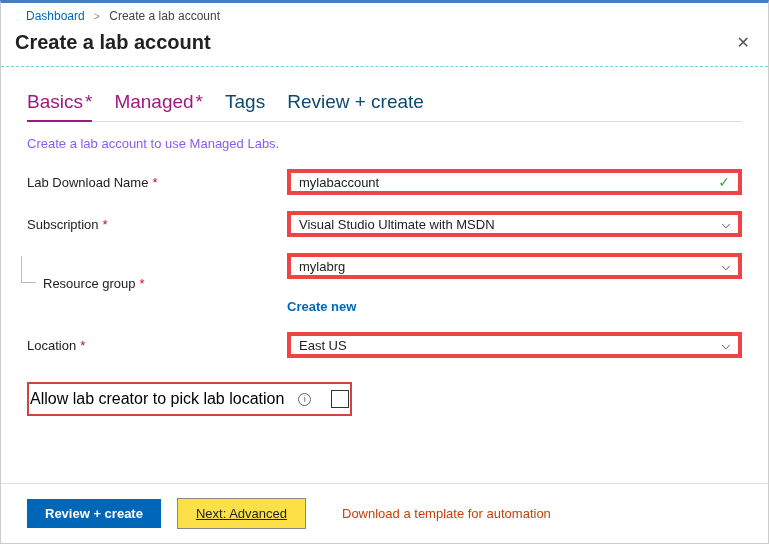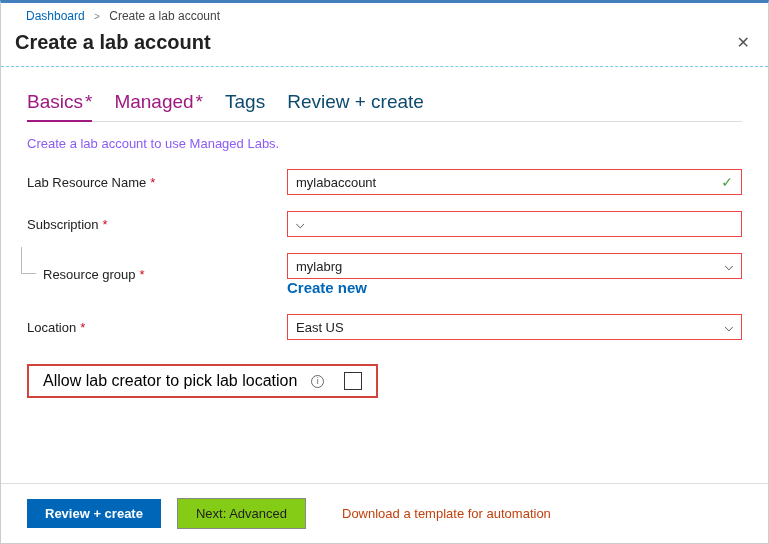--- a/index.html
+++ b/index.html
@@ -16,32 +16,32 @@
 .tabs { display: flex; gap: 22px; border-bottom: 1px solid #ddd; margin-bottom: 14px; font-size: 19px; }
 .tab { padding: 6px 0 8px; cursor: pointer; color: #0c4a6e; position: relative; }
 .tab.active { color: #9e1981; }
 .tab.active::after { content:""; position:absolute; left:0; right:0; bottom:-1px; height:2px; background:#9e1981; }
 .tab .req { color: #9e1981; margin-left: 2px; }
 .intro { font-size: 13px; color: #8b5cf6; margin-bottom: 18px; }
 .row { display: flex; align-items: center; margin-bottom: 16px; font-size: 13px; }
 .label-col { width: 260px; color: #222; display: flex; align-items: center; }
 .label-col .star { color: #c80a1e; margin-left: 4px; }
 .field-col { flex: 1; }
-.text-input, .select-box { width: 100%; height: 26px; border: 1px solid #ef4444; padding: 12px 8px; font-size: 13px; color: #222; background: #fff; display: flex; align-items: center; justify-content: space-between; }
+.text-input, .select-box { width: 100%; height: 26px; border: 4px solid #ef4444; padding: 3px 8px; font-size: 13px; color: #222; background: #fff; display: flex; align-items: center; justify-content: space-between; }
 .text-input .check { color: #3aa03a; font-size: 14px; }
 .select-box .chev { font-size: 11px; color: #333; }
 .indent { margin-left: 16px; position: relative; }
 .indent::before { content:""; position:absolute; left:-22px; top:-20px; width:14px; height:26px; border-left:1px solid #bbb; border-bottom:1px solid #bbb; }
-.create-new { color:#0067b8; font-size:15px; margin-top:0; cursor:pointer; display:inline-block; font-weight:600; }
-.highlight-row { border:2px solid #d0443b; padding:6px 14px; margin-top:8px; display:inline-flex; align-items:center; gap:8px; }
+.create-new { color:#0067b8; font-size:13px; margin-top:20px; cursor:pointer; display:inline-block; font-weight:600; }
+.highlight-row { border:2px solid #d0443b; padding:6px 1px; margin-top:8px; display:inline-flex; align-items:center; gap:8px; }
 .info-icon { width:13px; height:13px; border:1px solid #666; border-radius:50%; display:inline-flex; align-items:center; justify-content:center; font-size:9px; color:#666; margin-left:6px; }
 .checkbox { width:18px; height:18px; border:1px solid #333; background:#fff; margin-left:12px; cursor:pointer; }
 .footer { position:absolute; bottom:0; left:0; right:0; border-top:1px solid #ddd; padding:14px 26px; display:flex; align-items:center; gap:16px; }
 .btn-primary { background:#0067b8; color:#fff; border:none; padding:7px 18px; font-size:13px; font-weight:600; cursor:pointer; }
-.btn-secondary { background:#84cc16; color:#222; border:1px solid #888; padding:7px 18px; font-size:13px; cursor:pointer; }
+.btn-secondary { background:#fde047; color:#222; border:1px solid #888; padding:7px 18px; font-size:13px; cursor:pointer;text-decoration:underline; }
 .footer-link { color:#c2410c; font-size:13px; margin-left:20px; cursor:pointer; }
 </style>
 </head>
 <body>
 
 <div class="breadcrumb">
   <a>Dashboard</a>
   <span class="chevron">&gt;</span>
   <span class="current">Create a lab account</span>
 </div>
@@ -58,38 +58,39 @@
     <div class="tab active"><span>Basics</span><span class="req">*</span></div>
     <div class="tab" style="color:#9e1981;"><span>Managed</span><span class="req">*</span></div>
     <div class="tab">Tags</div>
     <div class="tab">Review + create</div>
   </div>
 
   <div class="intro">Create a lab account to use Managed Labs.</div>
 
   <div class="row">
     <div class="label-col">
-        <span>Lab Resource Name</span>
+        <span>Lab Download Name</span>
         <span class="star">*</span>
       </div>
     <div class="field-col">
       <div class="text-input">
         <span>mylabaccount</span>
         <span class="check">✓</span>
       </div>
     </div>
   </div>
 
   <div class="row">
     <div class="label-col">
         <span>Subscription</span>
         <span class="star">*</span>
       </div>
     <div class="field-col">
       <div class="select-box">
+        <span>Visual Studio Ultimate with MSDN</span>
         <span class="chev">⌵</span>
       </div>
     </div>
   </div>
 
   <div class="row" style="margin-bottom:4px;">
     <div class="label-col">
         <span class="indent"><span>Resource group</span><span class="star">*</span></span>
       </div>
     <div class="field-col">

